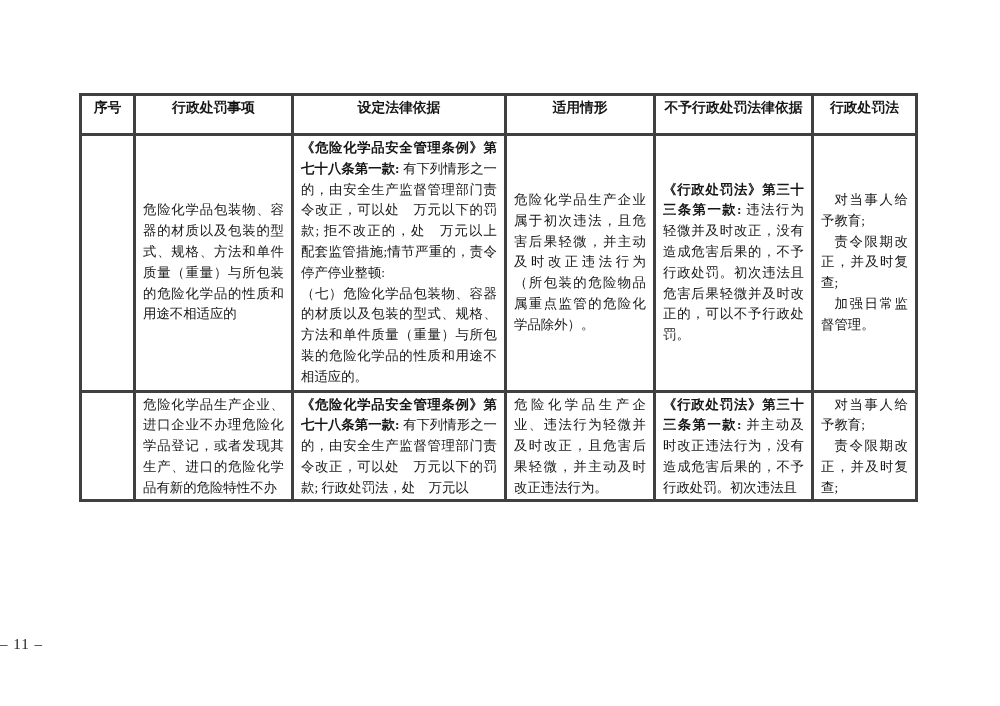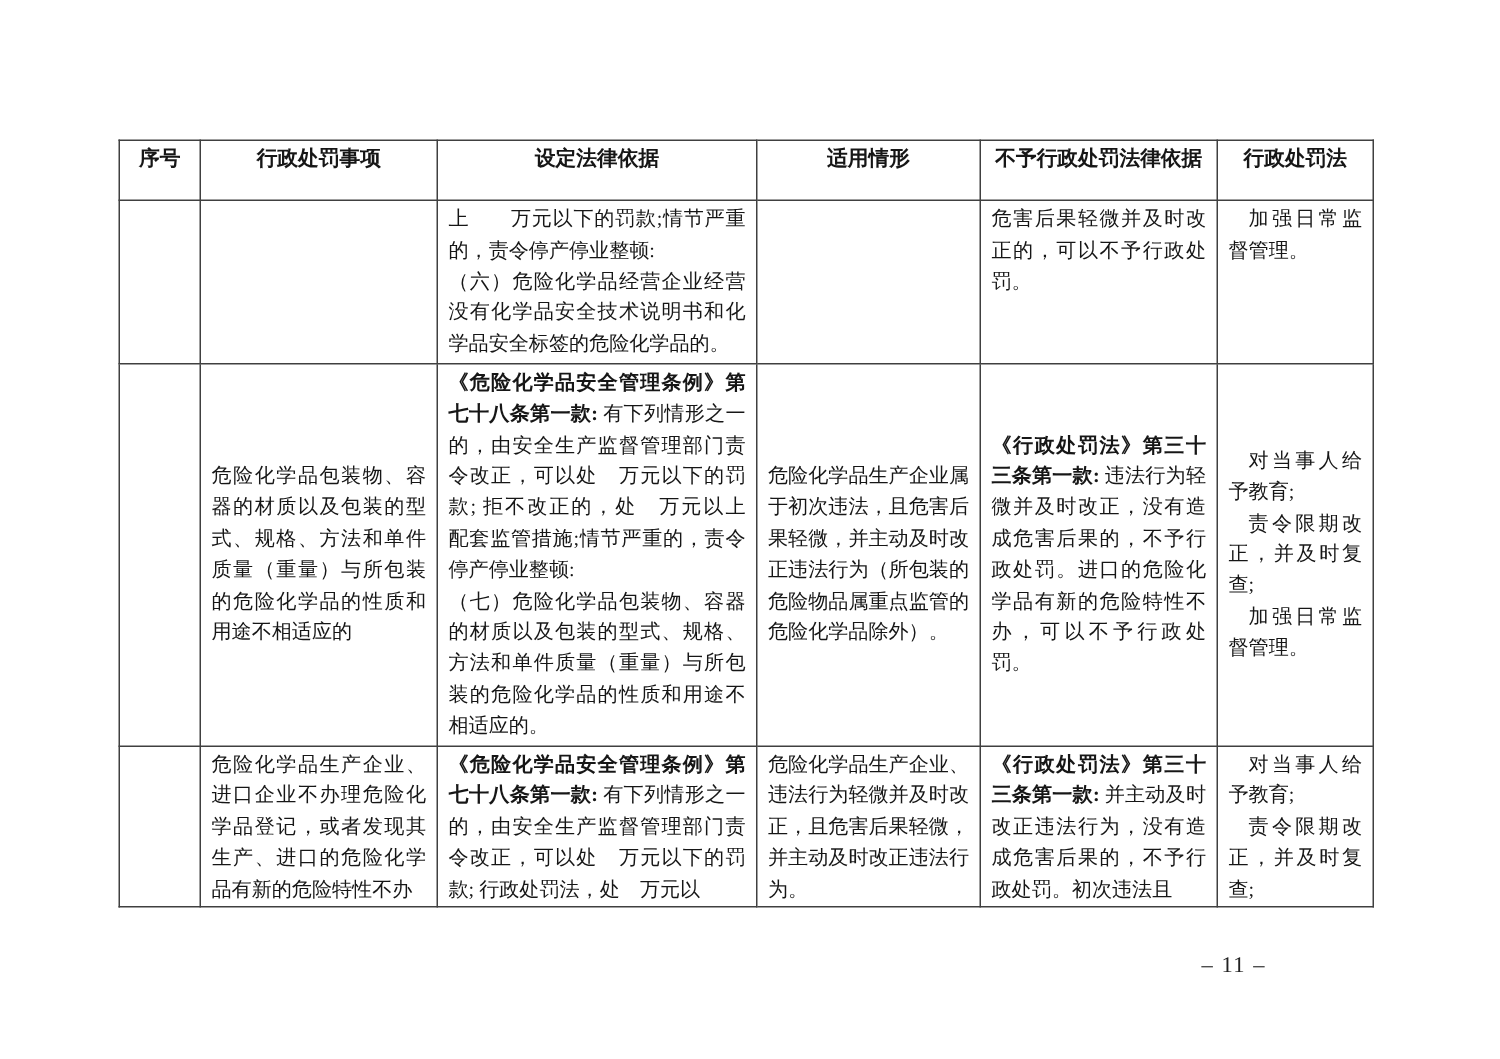--- a/index.html
+++ b/index.html
@@ -13,21 +13,21 @@
   }
   table.penalty{
     position:absolute;left:79px;top:93px;
     border-collapse:collapse;
     table-layout:fixed;
     width:836px;
     font-size:13.4px;
     line-height:20.8px;
   }
   table.penalty th,table.penalty td{
-    border:1px solid #404040;
+    border:3px solid #404040;
     padding:2px 7px;
     vertical-align:top;
     word-break:break-all;
   }
   thead tr{height:40px;}
   thead th{
     font-size:13.8px;font-weight:bold;
     text-align:center;vertical-align:middle;
     padding:2px 2px;
   }
@@ -37,21 +37,21 @@
   tr.mid td{vertical-align:middle;}
   td.c-seq{padding:2px 2px;}
   td.c-matter{padding:2px 11px;}
   td.c-basis{padding:2px 9px;}
   td.c-situation{padding:2px 8px;}
   td.c-nopenalty{padding:2px 7px;}
   td.c-measures{padding:2px 9px;}
   .clip{height:102px;overflow:hidden;}
   .page-number{
     position:absolute;left:0;top:636px;width:844px;
-    text-align:right;font-size:15px;color:#222;
+    text-align:left;font-size:15px;color:#222;
     letter-spacing:1px;
   }
 </style>
 </head>
 <body>
 
 <div class="page">
 
   <table class="penalty">
     <colgroup>
@@ -67,50 +67,35 @@
         <th>序号</th>
         <th>行政处罚事项</th>
         <th>设定法律依据</th>
         <th>适用情形</th>
         <th>不予行政处罚法律依据</th>
         <th>行政处罚法</th>
       </tr>
     </thead>
     <tbody>
 
-      <tr>
-        <td class="c-seq"></td>
-        <td class="c-matter"></td>
-        <td class="c-basis">
-          <p>上　　万元以下的罚款;情节严重的，责令停产停业整顿:</p>
-          <p>（六）危险化学品经营企业经营没有化学品安全技术说明书和化学品安全标签的危险化学品的。</p>
-        </td>
-        <td class="c-situation"></td>
-        <td class="c-nopenalty">
-          <p>危害后果轻微并及时改正的，可以不予行政处罚。</p>
-        </td>
-        <td class="c-measures">
-          <p class="indent">加强日常监督管理。</p>
-        </td>
-      </tr>
 
       <tr class="mid">
         <td class="c-seq"></td>
         <td class="c-matter">
           <p>危险化学品包装物、容器的材质以及包装的型式、规格、方法和单件质量（重量）与所包装的危险化学品的性质和用途不相适应的</p>
         </td>
         <td class="c-basis">
           <p><span class="law">《危险化学品安全管理条例》第七十八条第一款:</span><span> 有下列情形之一的，由安全生产监督管理部门责令改正，可以处　万元以下的罚款; 拒不改正的，处　万元以上　配套监管措施;情节严重的，责令停产停业整顿:</span></p>
           <p>（七）危险化学品包装物、容器的材质以及包装的型式、规格、方法和单件质量（重量）与所包装的危险化学品的性质和用途不相适应的。</p>
         </td>
         <td class="c-situation">
           <p>危险化学品生产企业属于初次违法，且危害后果轻微，并主动及时改正违法行为（所包装的危险物品属重点监管的危险化学品除外）。</p>
         </td>
         <td class="c-nopenalty">
-          <p><span class="law">《行政处罚法》第三十三条第一款:</span><span> 违法行为轻微并及时改正，没有造成危害后果的，不予行政处罚。进口的危险化学品有新的危险特性不办，可以不予行政处罚。</span></p>
+          <p><span class="law">《行政处罚法》第三十三条第一款:</span><span> 违法行为轻微并及时改正，没有造成危害后果的，不予行政处罚。初次违法且危害后果轻微并及时改正的，可以不予行政处罚。</span></p>
         </td>
         <td class="c-measures">
           <p class="indent">对当事人给予教育;</p>
           <p class="indent">责令限期改正，并及时复查;</p>
           <p class="indent">加强日常监督管理。</p>
         </td>
       </tr>
 
       <tr>
         <td class="c-seq"></td>

